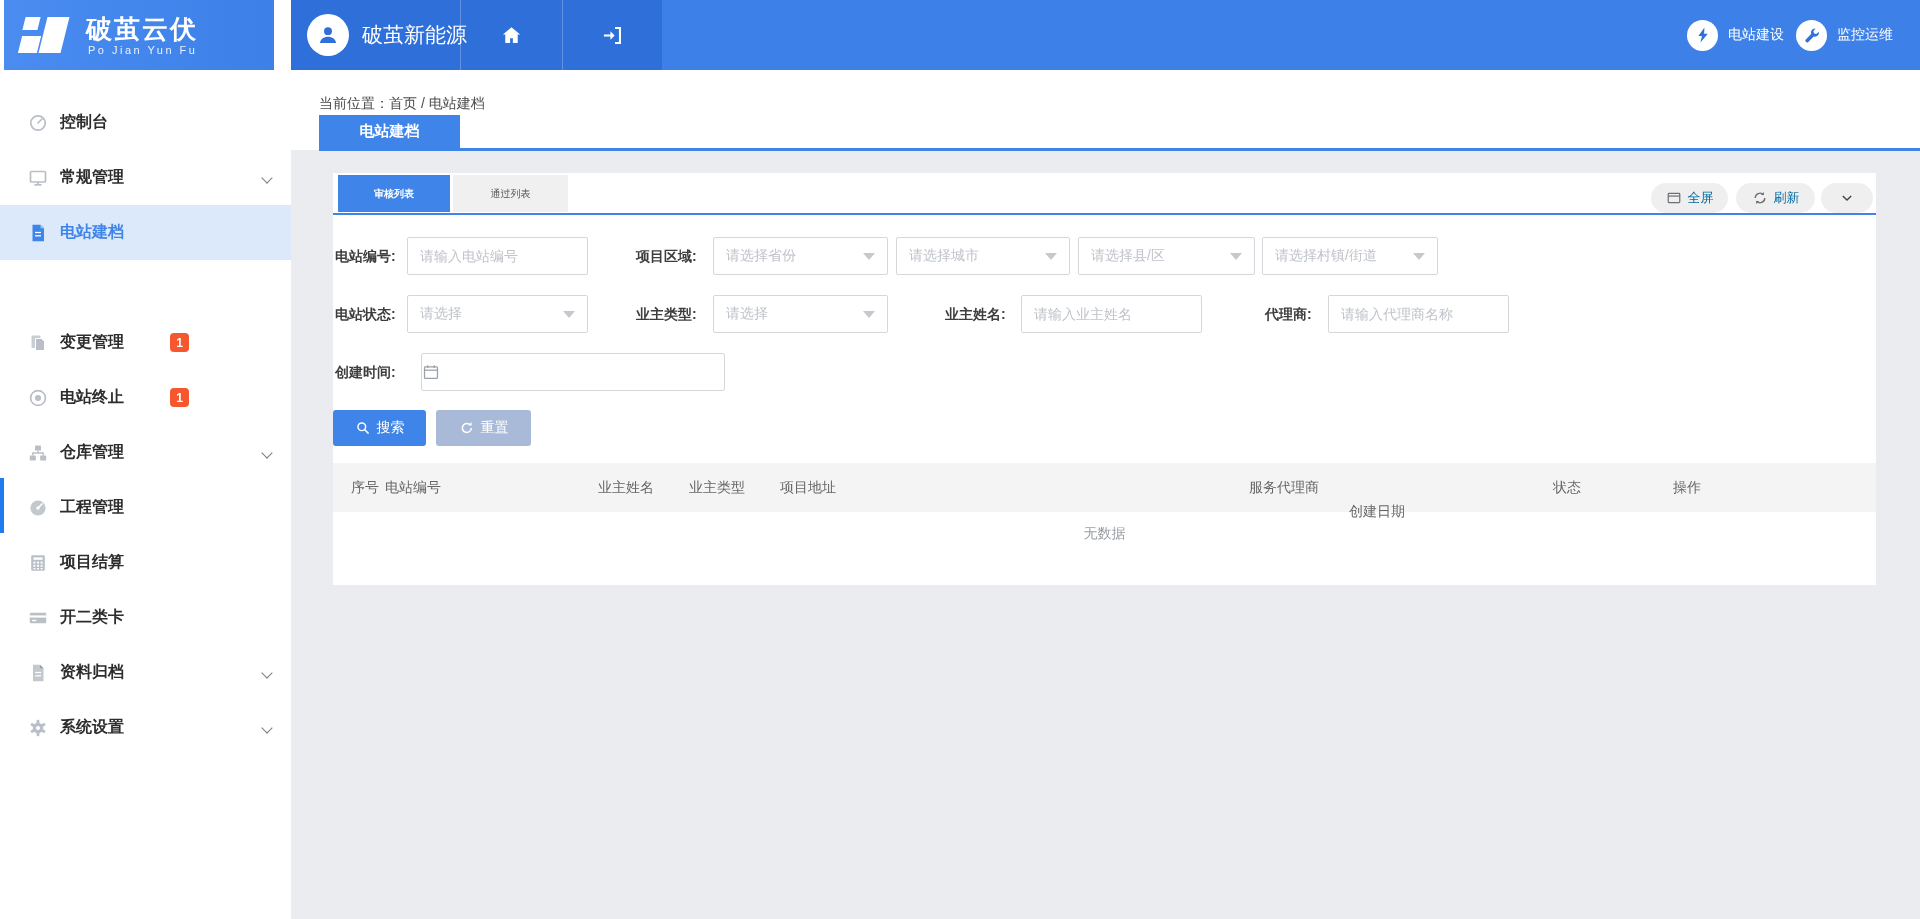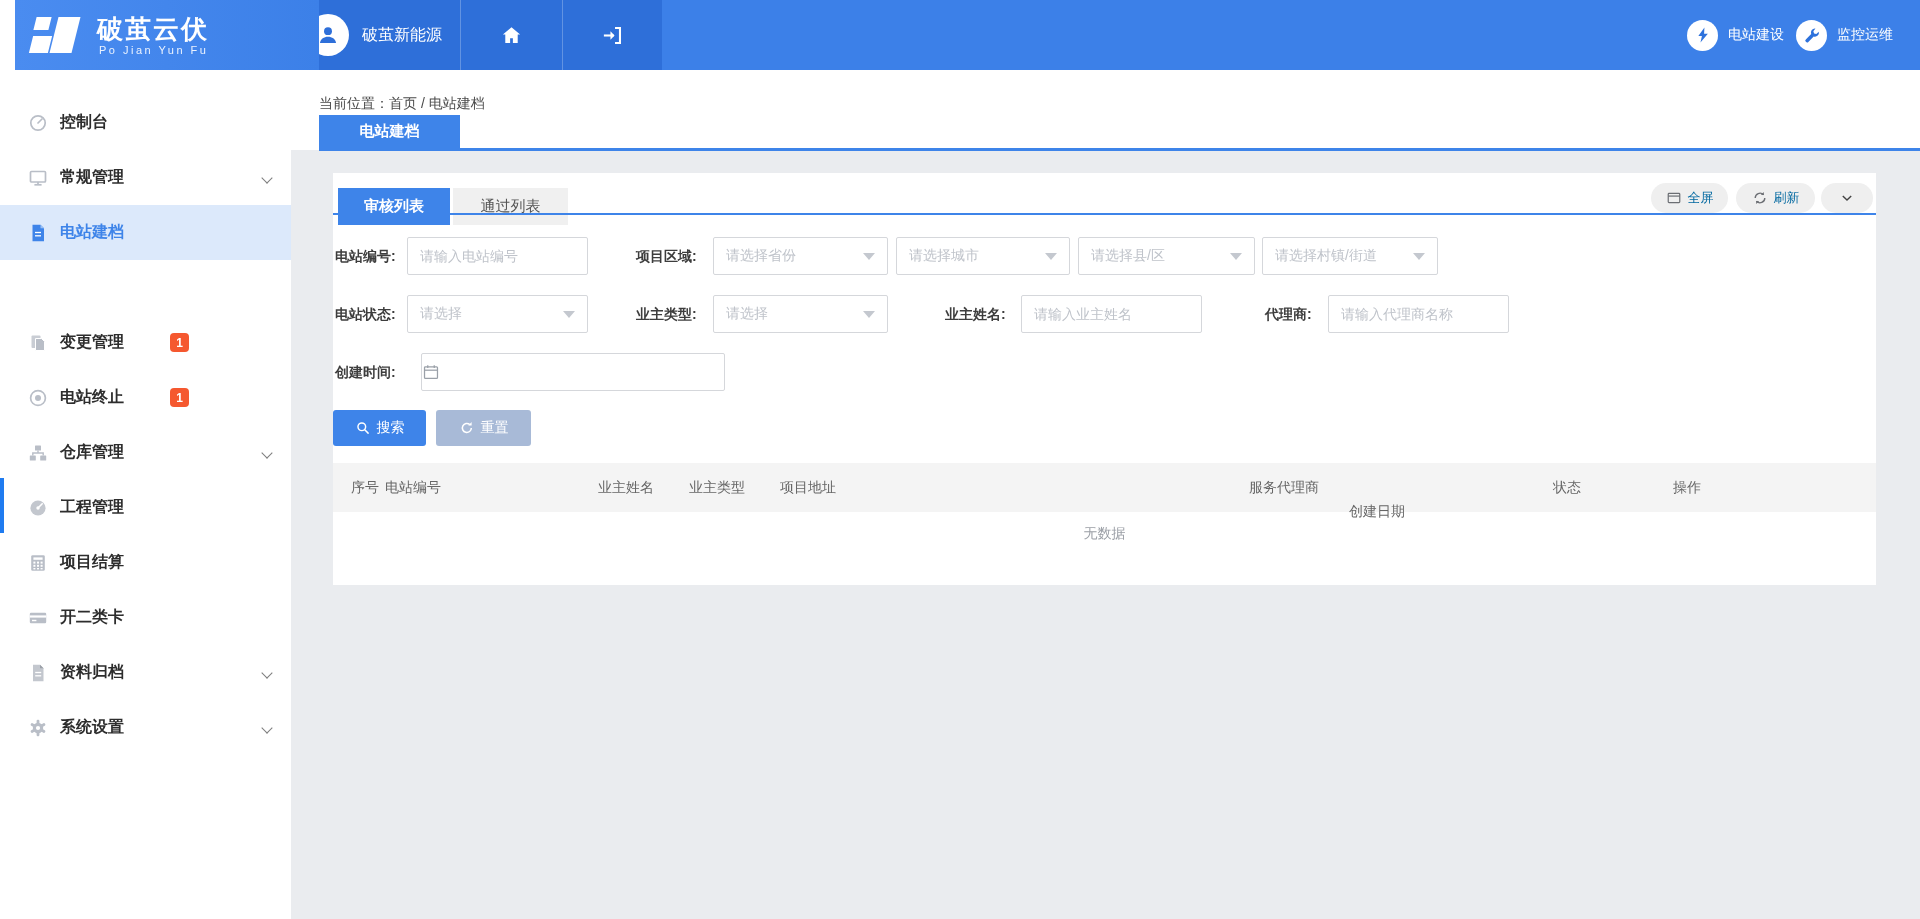--- a/index.html
+++ b/index.html
@@ -1,33 +1,33 @@
 <!DOCTYPE html>
 <html><head>
 <meta charset="utf-8">
 <style>
   * { margin:0; padding:0; box-sizing:border-box; }
   html,body { width:1920px; height:919px; font-family:"Liberation Sans","DejaVu Sans",sans-serif; background:#fff; overflow:hidden; position:relative; }
 
   
-  .logo-area { position:absolute; left:15px; top:0; width:304px; height:70px;
+  .logo-area { position:absolute; left:4px; top:0; width:270px; height:70px;
     background:linear-gradient(90deg,#4a8cf0,#3c80e8); z-index:5; }
   .logo-mark { position:absolute; left:16px; top:15px; width:52px; height:40px; }
   .logo-mark .p { position:absolute; background:#fff; transform:skewX(-14deg); }
   .logo-mark .p1 { left:4px; top:2px; width:15px; height:13px; }
   .logo-mark .p2 { left:23px; top:2px; width:22px; height:36px; }
   .logo-mark .p3 { left:0px; top:21px; width:19px; height:17px; }
   .logo-title { position:absolute; left:82px; top:12px; color:#fff; font-size:26px; font-weight:bold; letter-spacing:2px; }
   .logo-sub { position:absolute; left:84px; top:44px; color:#eaf2ff; font-size:11px; letter-spacing:2.5px; }
 
   .topbar { position:absolute; left:291px; top:0; width:1629px; height:70px; background:#3c80e8; }
   .topbar-dark { position:absolute; left:0; top:0; width:371px; height:70px; background:#2e6fd9; }
   .seg-divider { position:absolute; top:0; width:1px; height:70px; background:rgba(255,255,255,.25); }
   .avatar { position:absolute; left:16px; top:14px; width:42px; height:42px; background:#fff; border-radius:50%; display:flex; align-items:center; justify-content:center; }
-  .user-name { position:absolute; left:71px; top:0; height:70px; line-height:70px; color:#fff; font-size:16px;text-align:right; }
+  .user-name { position:absolute; left:71px; top:0; height:70px; line-height:70px; color:#fff; font-size:21px;text-align:right; }
   .seg-btn { position:absolute; top:0; height:70px; display:flex; align-items:center; justify-content:center; cursor:pointer; }
   .seg-home { left:169px; width:102px; }
   .seg-exit { left:271px; width:100px; }
 
   .top-right-item { position:absolute; top:0; height:70px; display:flex; align-items:center; gap:10px; color:#fff; font-size:14px; cursor:pointer; }
   .tr-circle { width:31px; height:31px; background:#fff; border-radius:50%; display:flex; align-items:center; justify-content:center; }
   .item-build { left:1396px; }
   .item-monitor { left:1505px; }
 
   
@@ -43,21 +43,21 @@
   
   .content-bg { position:absolute; left:291px; top:150px; width:1629px; height:769px; background:#eaecef; }
   .crumb-strip { position:absolute; left:291px; top:70px; width:1629px; height:80px; background:#fff; }
   .breadcrumb { position:absolute; left:28px; top:25px; font-size:14px; color:#4a4a4a; }
   .breadcrumb .bc-link { cursor:pointer; }
   .page-tab { position:absolute; left:319px; top:115px; width:141px; height:33px; background:#3e84e9; color:#fff; font-size:15px; font-weight:600; display:flex; align-items:center; justify-content:center; cursor:pointer; z-index:3; }
   .tabline-a { position:absolute; left:319px; top:148px; width:1601px; height:3px; background:#3e84e9; z-index:2; }
 
   .card { position:absolute; left:333px; top:173px; width:1543px; height:412px; background:#fff; }
 
-  .ptab { position:absolute; top:15px; height:37px; width:112px; display:flex; align-items:center; justify-content:center; font-size:15px; cursor:pointer; }
+  .ptab { position:absolute; top:2px; height:37px; width:112px; display:flex; align-items:center; justify-content:center; font-size:10px; cursor:pointer; }
   .ptab.on { left:5px; background:#3e84e9; color:#fff; font-weight:600; }
   .ptab.off { left:120px; width:115px; background:#f0f0f0; color:#555; }
   .ptab-underline { position:absolute; left:0; top:40px; width:1543px; height:2px; background:#3e84e9; }
 
   .pill { position:absolute; top:10px; height:30px; border-radius:15px; background:#efefef; display:flex; align-items:center; justify-content:center; gap:6px; font-size:13px; color:#0369a1; cursor:pointer; }
   .pill-full { left:1318px; width:77px; }
   .pill-refresh { left:1403px; width:79px; }
   .pill-caret { left:1488px; width:52px; }
 
   .f-label { position:absolute; height:38px; line-height:38px; font-size:14px; font-weight:600; color:#3d3d3d; }

